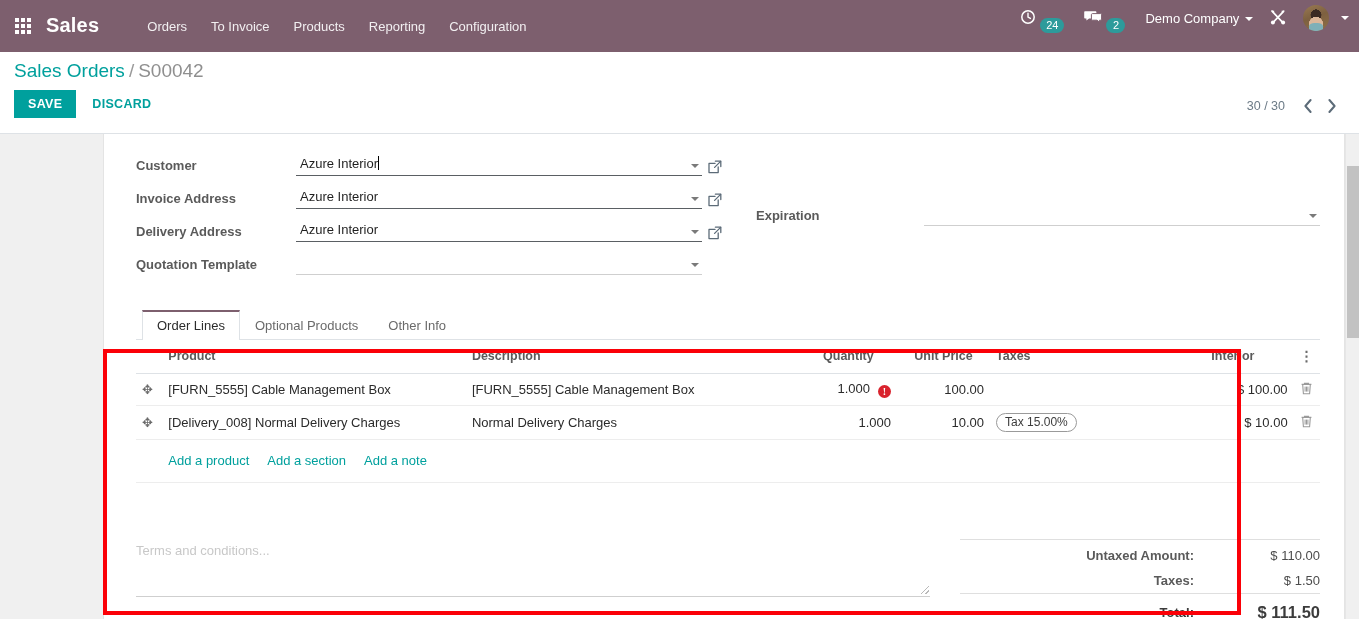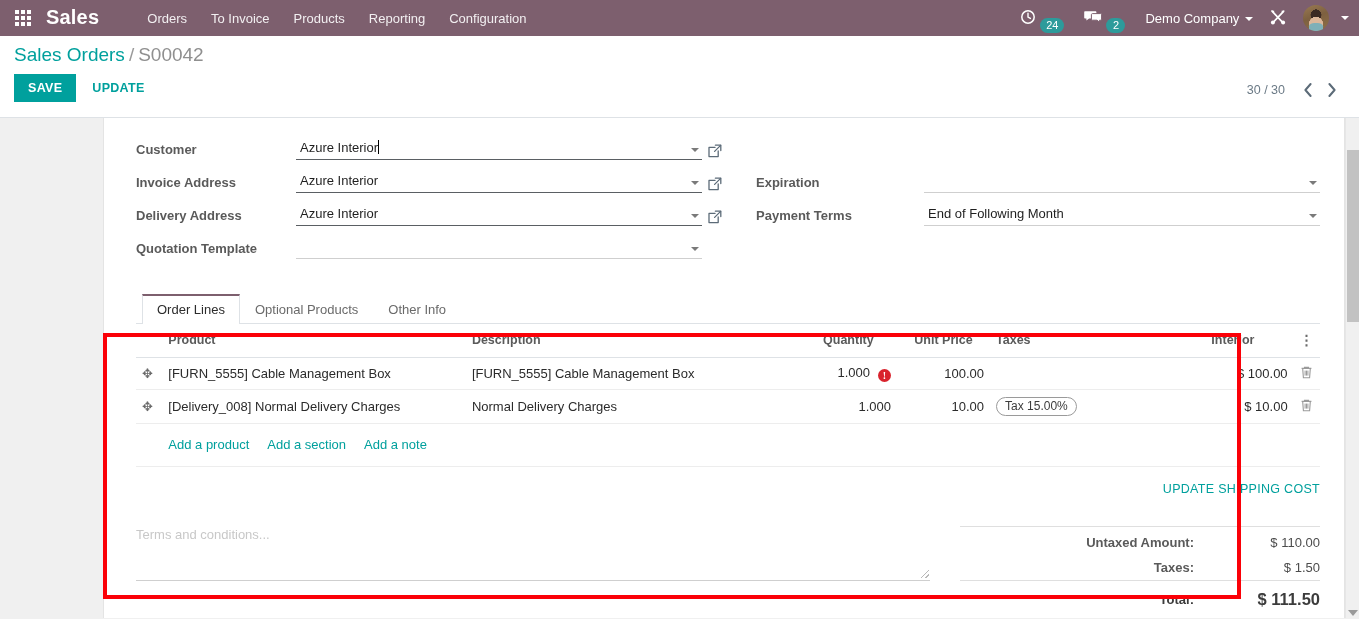--- a/index.html
+++ b/index.html
@@ -8,21 +8,21 @@
     width: 1359px; height: 619px;
     overflow: hidden;
     background: #f0f0f0;
     font-family: "Liberation Sans", sans-serif;
     font-size: 13px;
     color: #4c4c4c;
   }
 
   
   .navbar {
-    height: 36px;
+    height: 52px;
     background: #7d5f6e;
     display: flex;
     align-items: center;
     color: #fff;
     position: relative;
   }
   .apps-grid {
     width: 46px; height: 36px;
     display: flex; align-items: center; justify-content: center;
     cursor: pointer;
@@ -457,21 +457,21 @@
     </div>
   </div>
 </div>
 
 <div class="control-panel">
   <div class="breadcrumb">
     <span>Sales Orders</span><span class="sep">/</span><span class="rec">S00042</span>
   </div>
   <div class="btn-row">
     <button class="btn-save">SAVE</button>
-    <button class="btn-discard">UPDATE</button>
+    <button class="btn-discard">DISCARD</button>
   </div>
   <div class="pager">
     <span class="pager-count">30 / 30</span>
     <span class="pager-btn">
       <svg width="10" height="16" viewBox="0 0 10 16" aria-hidden="true">
         <path d="M7.6 2 L2.4 8 L7.6 14" fill="none" stroke="#5c6b78" stroke-width="2" stroke-linecap="round" stroke-linejoin="round"></path>
       </svg>
     </span>
     <span class="pager-btn">
       <svg width="10" height="16" viewBox="0 0 10 16" aria-hidden="true">
@@ -543,26 +543,20 @@
 
         <div class="form-col right">
 
           <div class="frow">
             <div class="flabel">Expiration</div>
             <div class="fvalue light"><span></span>
               <span class="dd-caret"></span>
             </div>
           </div>
 
-          <div class="frow">
-            <div class="flabel">Payment Terms</div>
-            <div class="fvalue light"><span>End of Following Month</span>
-              <span class="dd-caret"></span>
-            </div>
-          </div>
 
         </div>
       </div>
 
       <div class="notebook">
         <div class="tabs">
           <div class="tab active">Order Lines</div>
           <div class="tab">Optional Products</div>
           <div class="tab">Other Info</div>
         </div>
@@ -645,23 +639,20 @@
 
           <div class="below-lines">
             <div class="terms-col">
               <div class="terms-box">
                 <span class="terms-placeholder">Terms and conditions...</span>
                 <span class="resize-grip"></span>
               </div>
             </div>
 
             <div class="totals-col">
-              <div class="update-ship">
-                <a>UPDATE SHIPPING COST</a>
-              </div>
               <table class="totals">
                 <tbody>
                   <tr class="top-line">
                     <td class="lbl">Untaxed Amount:</td>
                     <td class="val">$ 110.00</td>
                   </tr>
                   <tr>
                     <td class="lbl">Taxes:</td>
                     <td class="val">$ 1.50</td>
                   </tr>

